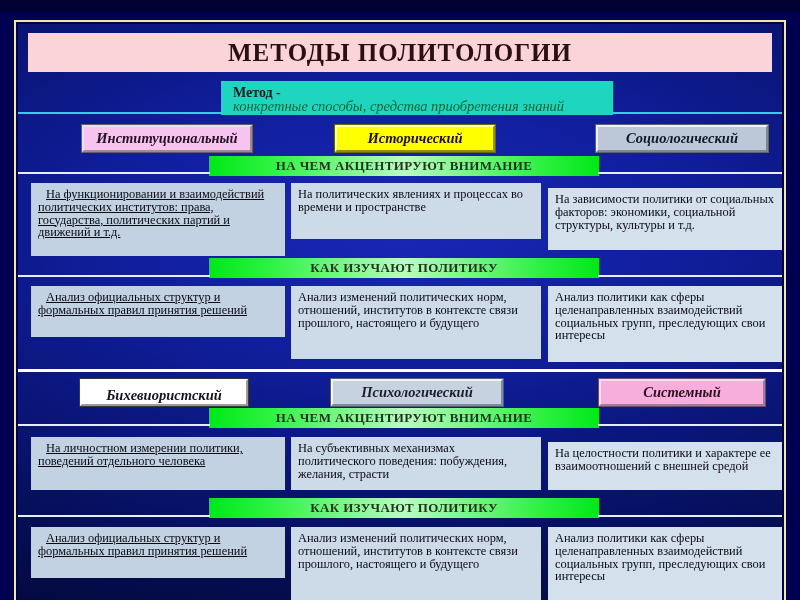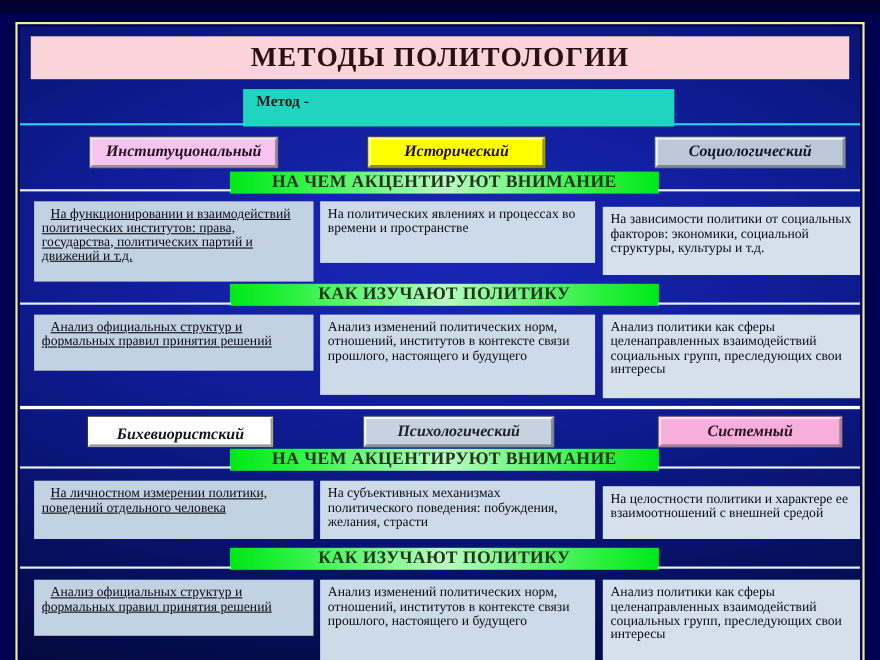--- a/index.html
+++ b/index.html
@@ -112,21 +112,21 @@
   .chip.magenta { background:#f7aedd; border-color:#f8dcef #a07c96 #a07c96 #f8dcef; box-shadow: 0 0 0 1px #6f4f66; color:#2a1020;text-align:center;}
 
   
   .banner {
     position: absolute;
     height: 20px;
     background: linear-gradient(to right, #00e818 0%, #27f23c 14%, #b9fcc2 50%, #2bf03f 86%, #00e818 100%);
     display: flex; align-items: center; justify-content: center;
   }
   .banner .b-text {
-    font-size: 16px;
+    font-size: 13px;
     font-weight: bold;
     color: #23341e;
     letter-spacing: 0.4px;
     font-family: "Liberation Serif", "DejaVu Serif", serif;
     white-space: nowrap;
   }
 
   
   .tbox {
     position: absolute;
@@ -150,20 +150,21 @@
 <div class="slide">
   <div class="frame"></div>
   <div class="canvas">
 
     <div class="title-bar">
       <span class="t">МЕТОДЫ ПОЛИТОЛОГИИ</span>
     </div>
 
     <div class="method-def">
       <span class="word">Метод -</span>
+      <span class="phrase">конкретные способы, средства приобретения знаний</span>
     </div>
     <div class="cyan-rule" style="left:0px; top:88px; width:204px;"></div>
     <div class="cyan-rule" style="left:594px; top:88px; width:170px;"></div>
 
     <div class="chip pink" style="left:64px;  top:101px; width:170px;">
       <span>Институциональный</span>
     </div>
     <div class="chip yellow" style="left:317px; top:101px; width:160px;">
       <span>Исторический</span>
     </div>

